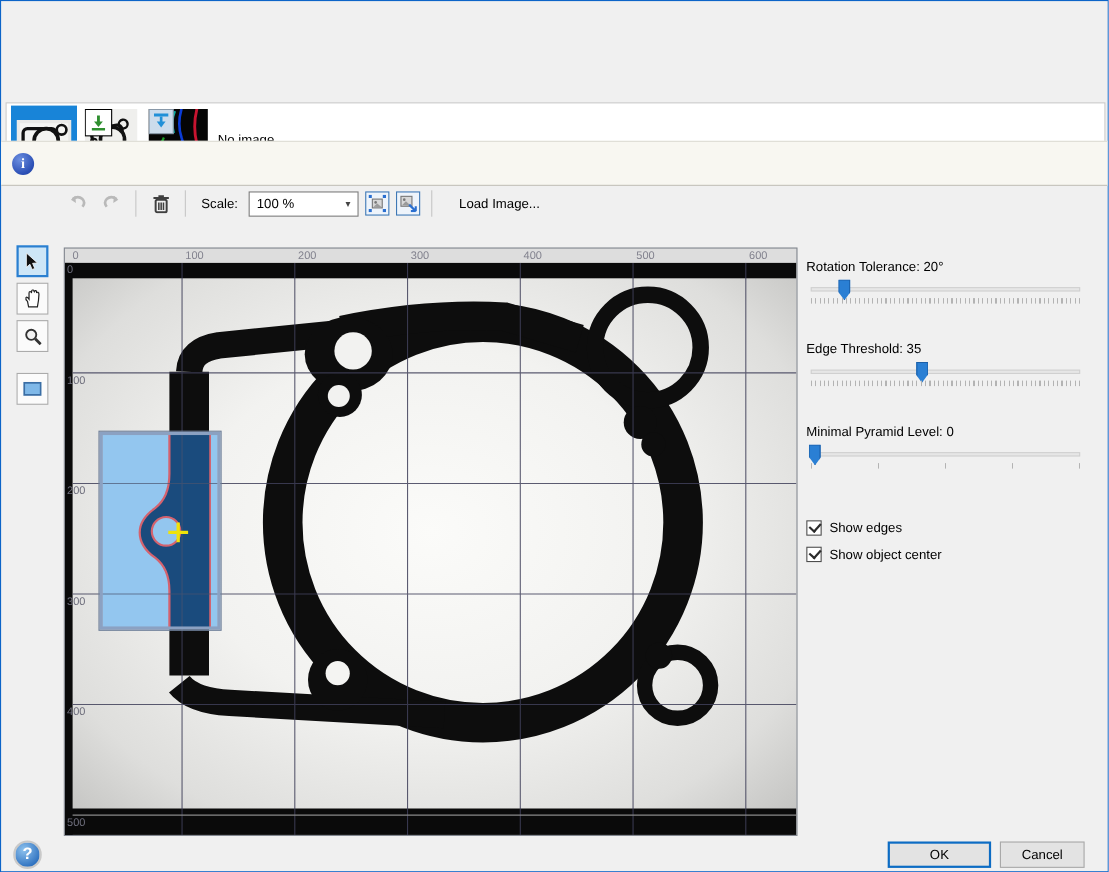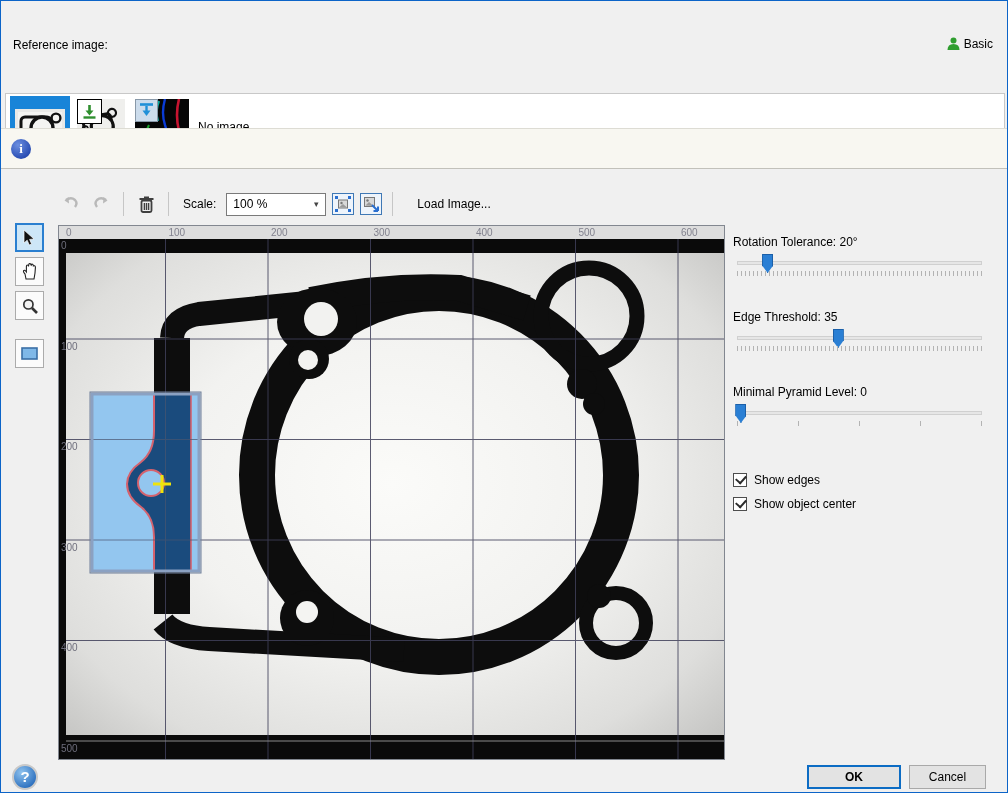--- a/index.html
+++ b/index.html
@@ -26,21 +26,21 @@
   .thumb.t3 { left:128px; width:56px; }
   .noimage { position:absolute; left:192px; top:26px; }
   
   .infobar { position:absolute; left:0; top:127px; width:100%; height:41px; background:#f8f7f1;
              border-top:1px solid #dddcd4; border-bottom:1px solid #c2c1ba; }
   .info-icon { position:absolute; left:10px; top:10px; width:20px; height:20px; border-radius:50%;
                background:radial-gradient(circle at 35% 30%, #6c8fe0, #2b4fb5 70%, #1e3c96);
                color:#fff; font-weight:bold; font-size:13px; text-align:center; line-height:20px; font-family:"Liberation Serif",serif;}
   .info-text { position:absolute; left:38px; top:13px; font-weight:bold; font-size:13px; }
   
-  .toolbar { position:absolute; left:58px; top:188px; height:30px; display:flex; align-items:center; gap:6px;justify-content:flex-end; }
+  .toolbar { position:absolute; left:58px; top:169px; height:30px; display:flex; align-items:center; gap:6px;justify-content:flex-end; }
   .tbtn { width:24px; height:24px; display:flex; align-items:center; justify-content:center; }
   .tsep { width:1px; height:24px; background:#c6c6c6; margin:0 4px; }
   .scale-label { margin:0 4px 0 4px; }
   .combo { width:100px; height:23px; background:#fff; border:1px solid #7a7a7a; position:relative; display:flex; align-items:center; }
   .combo-val { padding-left:6px; }
   .combo-arrow { position:absolute; right:0; top:0; width:18px; height:21px; display:flex; align-items:center; justify-content:center; color:#444; font-size:9px; }
   .fitbtn { width:22px; height:22px; border:1px solid #3f78b5; background:#eef4fb; display:flex; align-items:center; justify-content:center; }
   .loadimg { margin-left:8px; padding:4px 6px; }
   
   .tools { position:absolute; left:14px; top:222px; width:30px; }
@@ -68,39 +68,29 @@
   .cbrow { position:absolute; left:2px; display:flex; align-items:center; gap:7px; }
   .cb1 { top:248px; } .cb2 { top:272px; }
   .cb-box { width:14px; height:14px; background:#fff; border:1px solid #4d4d4d; position:relative; }
   .cb-box.checked::after { content:""; position:absolute; left:2px; top:1px; width:8px; height:5px;
        border-left:2px solid #2b2b2b; border-bottom:2px solid #2b2b2b; transform:rotate(-48deg); }
   
   .helpbtn { position:absolute; left:11px; top:763px; width:26px; height:26px; border-radius:50%;
              background:radial-gradient(circle at 35% 30%, #8ec2ee, #2f72c0 75%, #1b5aa6);
              border:2px solid #c9c9c9; color:#fff; font-weight:bold; font-size:15px; text-align:center; line-height:22px; }
   .btn { position:absolute; top:764px; height:24px; background:#e3e3e3; text-align:center; line-height:21px; font-size:12px; }
-  .btn.ok { left:806px; width:94px; border:2px solid #0c6cc4;font-weight:bold; }
+  .btn.ok { left:806px; width:94px; border:2px solid #0c6cc4; }
   .btn.cancel { left:908px; width:77px; border:1px solid #a9a9a9; line-height:22px; }
 </style>
 </head>
 <body>
 
 <div id="win">
 
 
-  <div class="refrow">
-    <span class="ref-label">Reference image:</span>
-    <div class="mode">
-      <svg width="13" height="14" viewBox="0 0 13 14">
-        <circle cx="6.5" cy="3.4" r="3" fill="#2f9e2f"></circle>
-        <path d="M0.5,13 q0,-6 6,-6 q6,0 6,6 Z" fill="#2f9e2f"></path>
-      </svg>
-      <span>Basic</span>
-    </div>
-  </div>
 
   <div class="thumbrow">
     <div class="thumb sel">
       <svg width="50" height="38" viewBox="0 0 50 38">
         <rect width="50" height="38" fill="#e9e9e7"></rect>
         <rect x="3" y="3" width="44" height="32" fill="#f4f4f2"></rect>
         <rect x="6" y="8" width="30" height="23" rx="4" fill="none" stroke="#111" stroke-width="3"></rect>
         <circle cx="27" cy="19" r="11" fill="#f4f4f2" stroke="#111" stroke-width="3.4"></circle>
         <circle cx="41" cy="9" r="4.4" fill="none" stroke="#111" stroke-width="2.4"></circle>
         <circle cx="40" cy="30" r="3" fill="none" stroke="#111" stroke-width="2"></circle>

